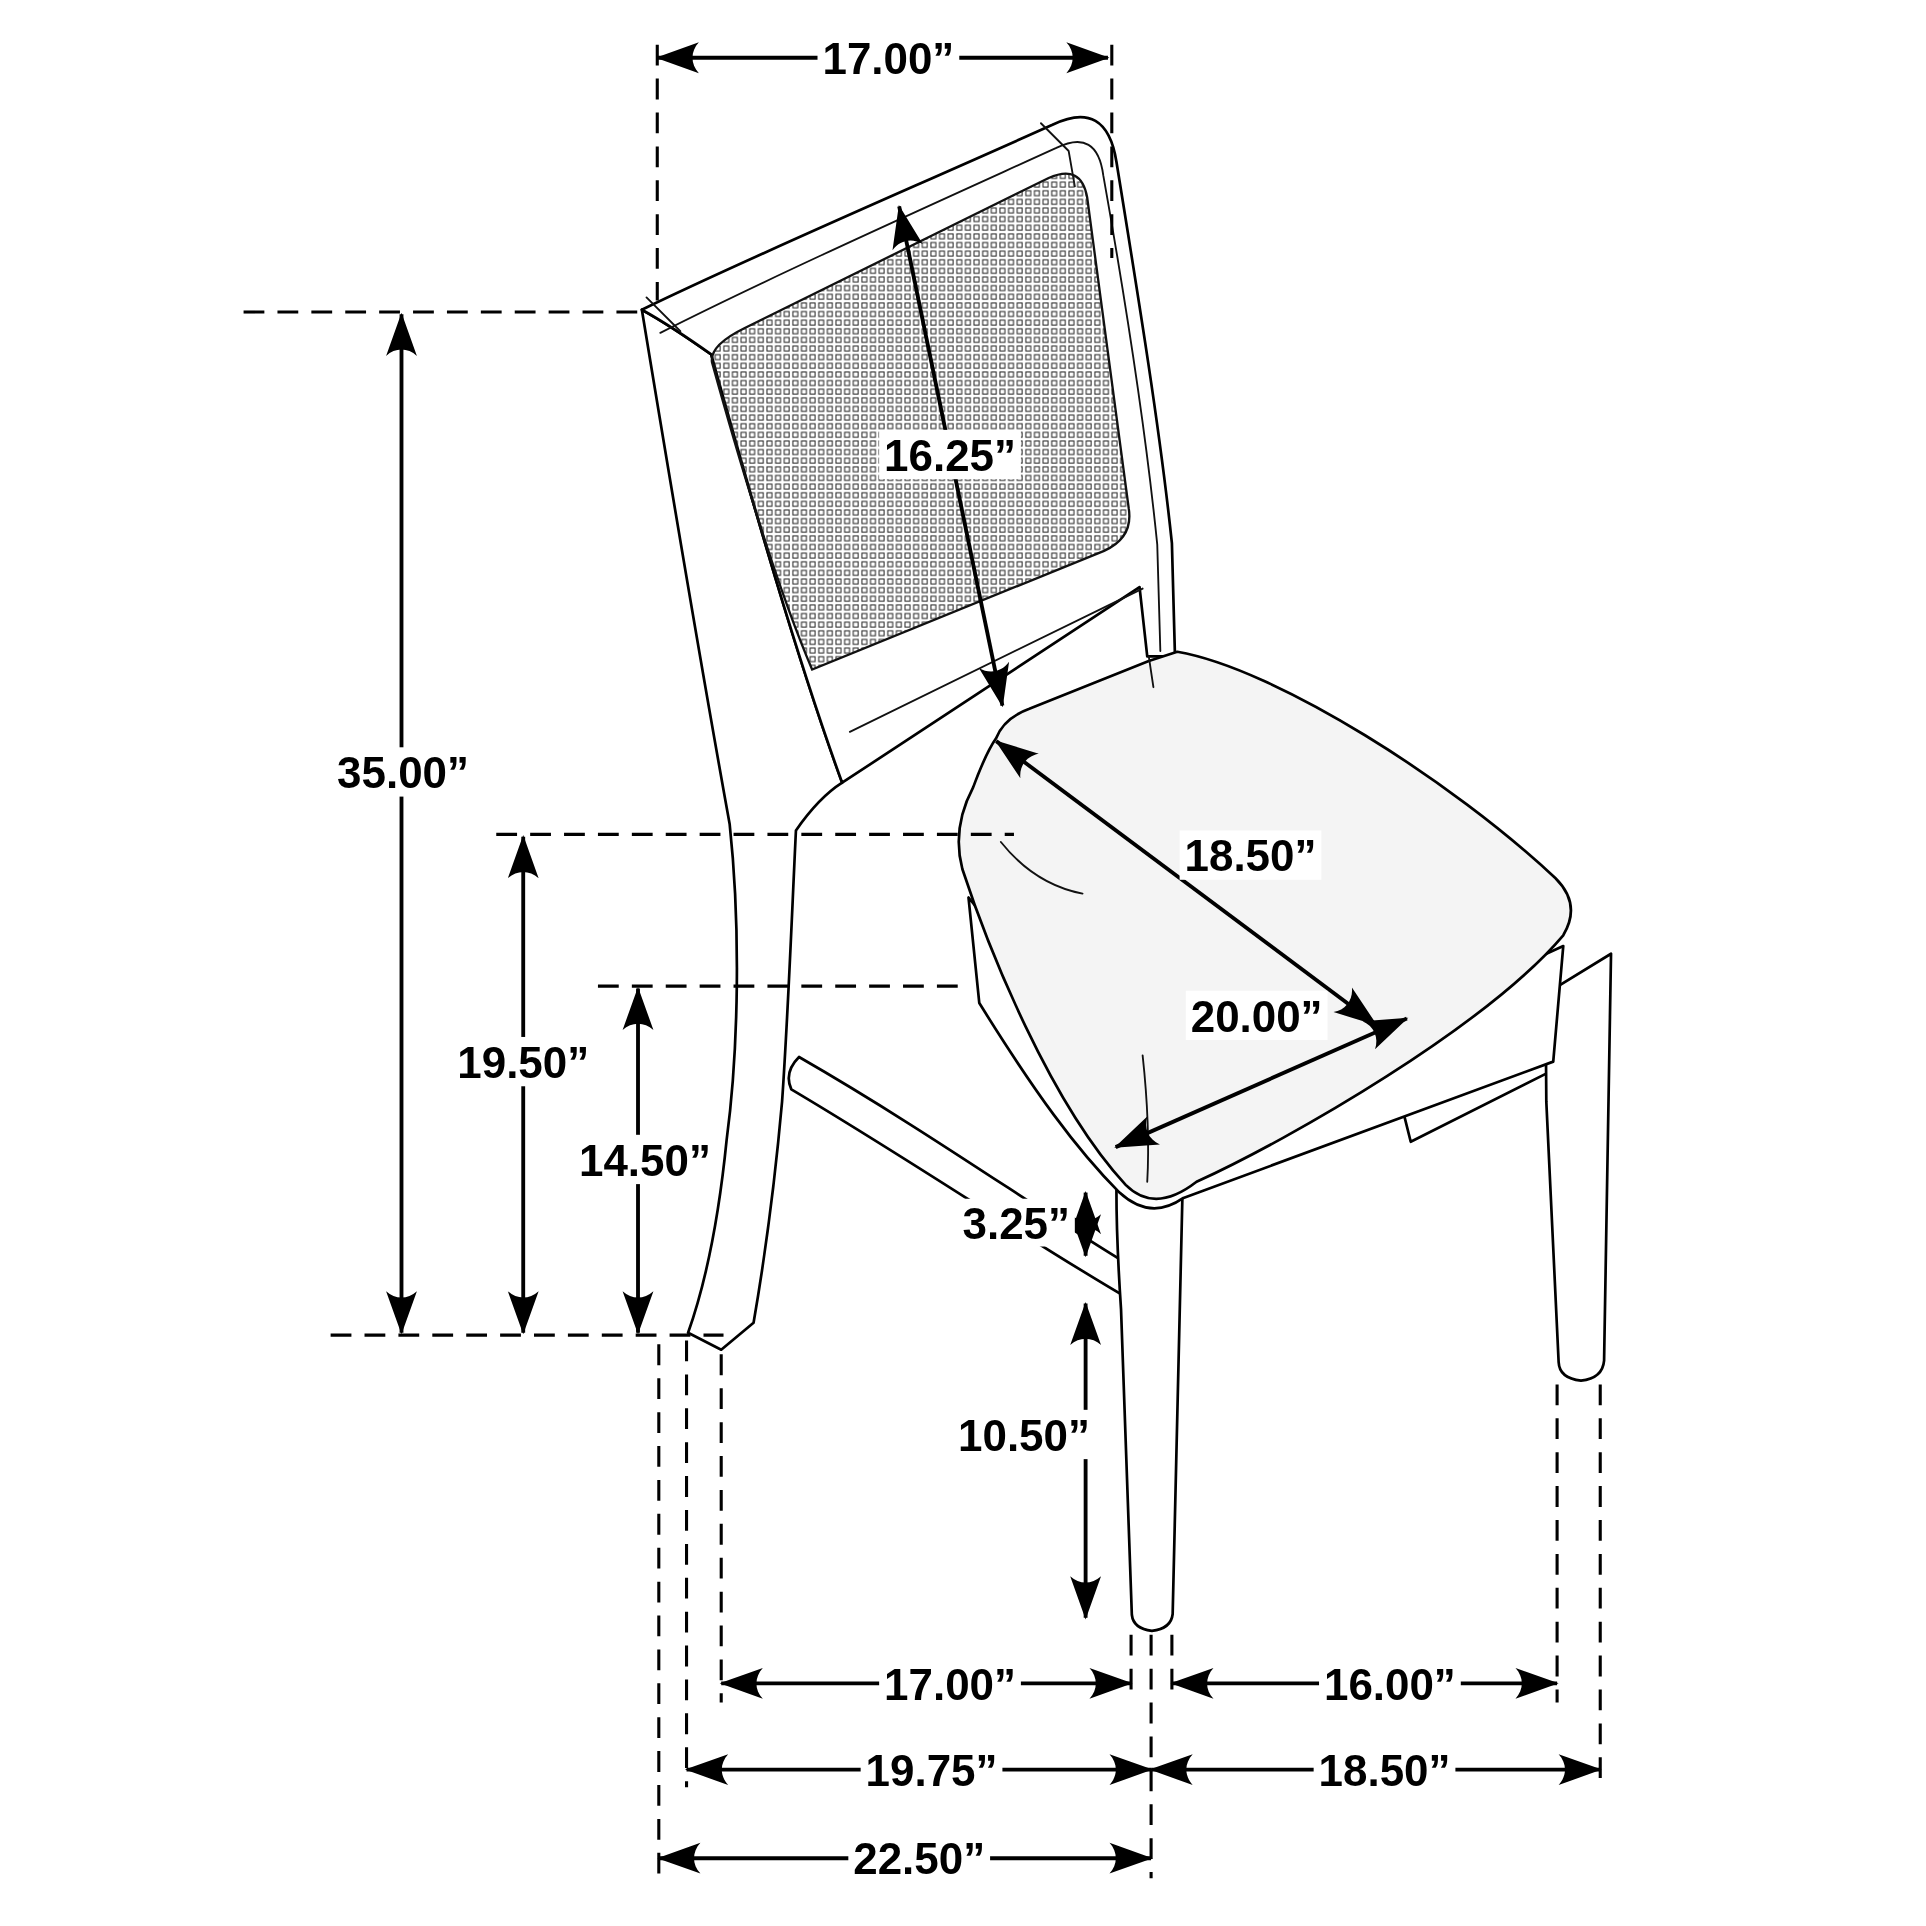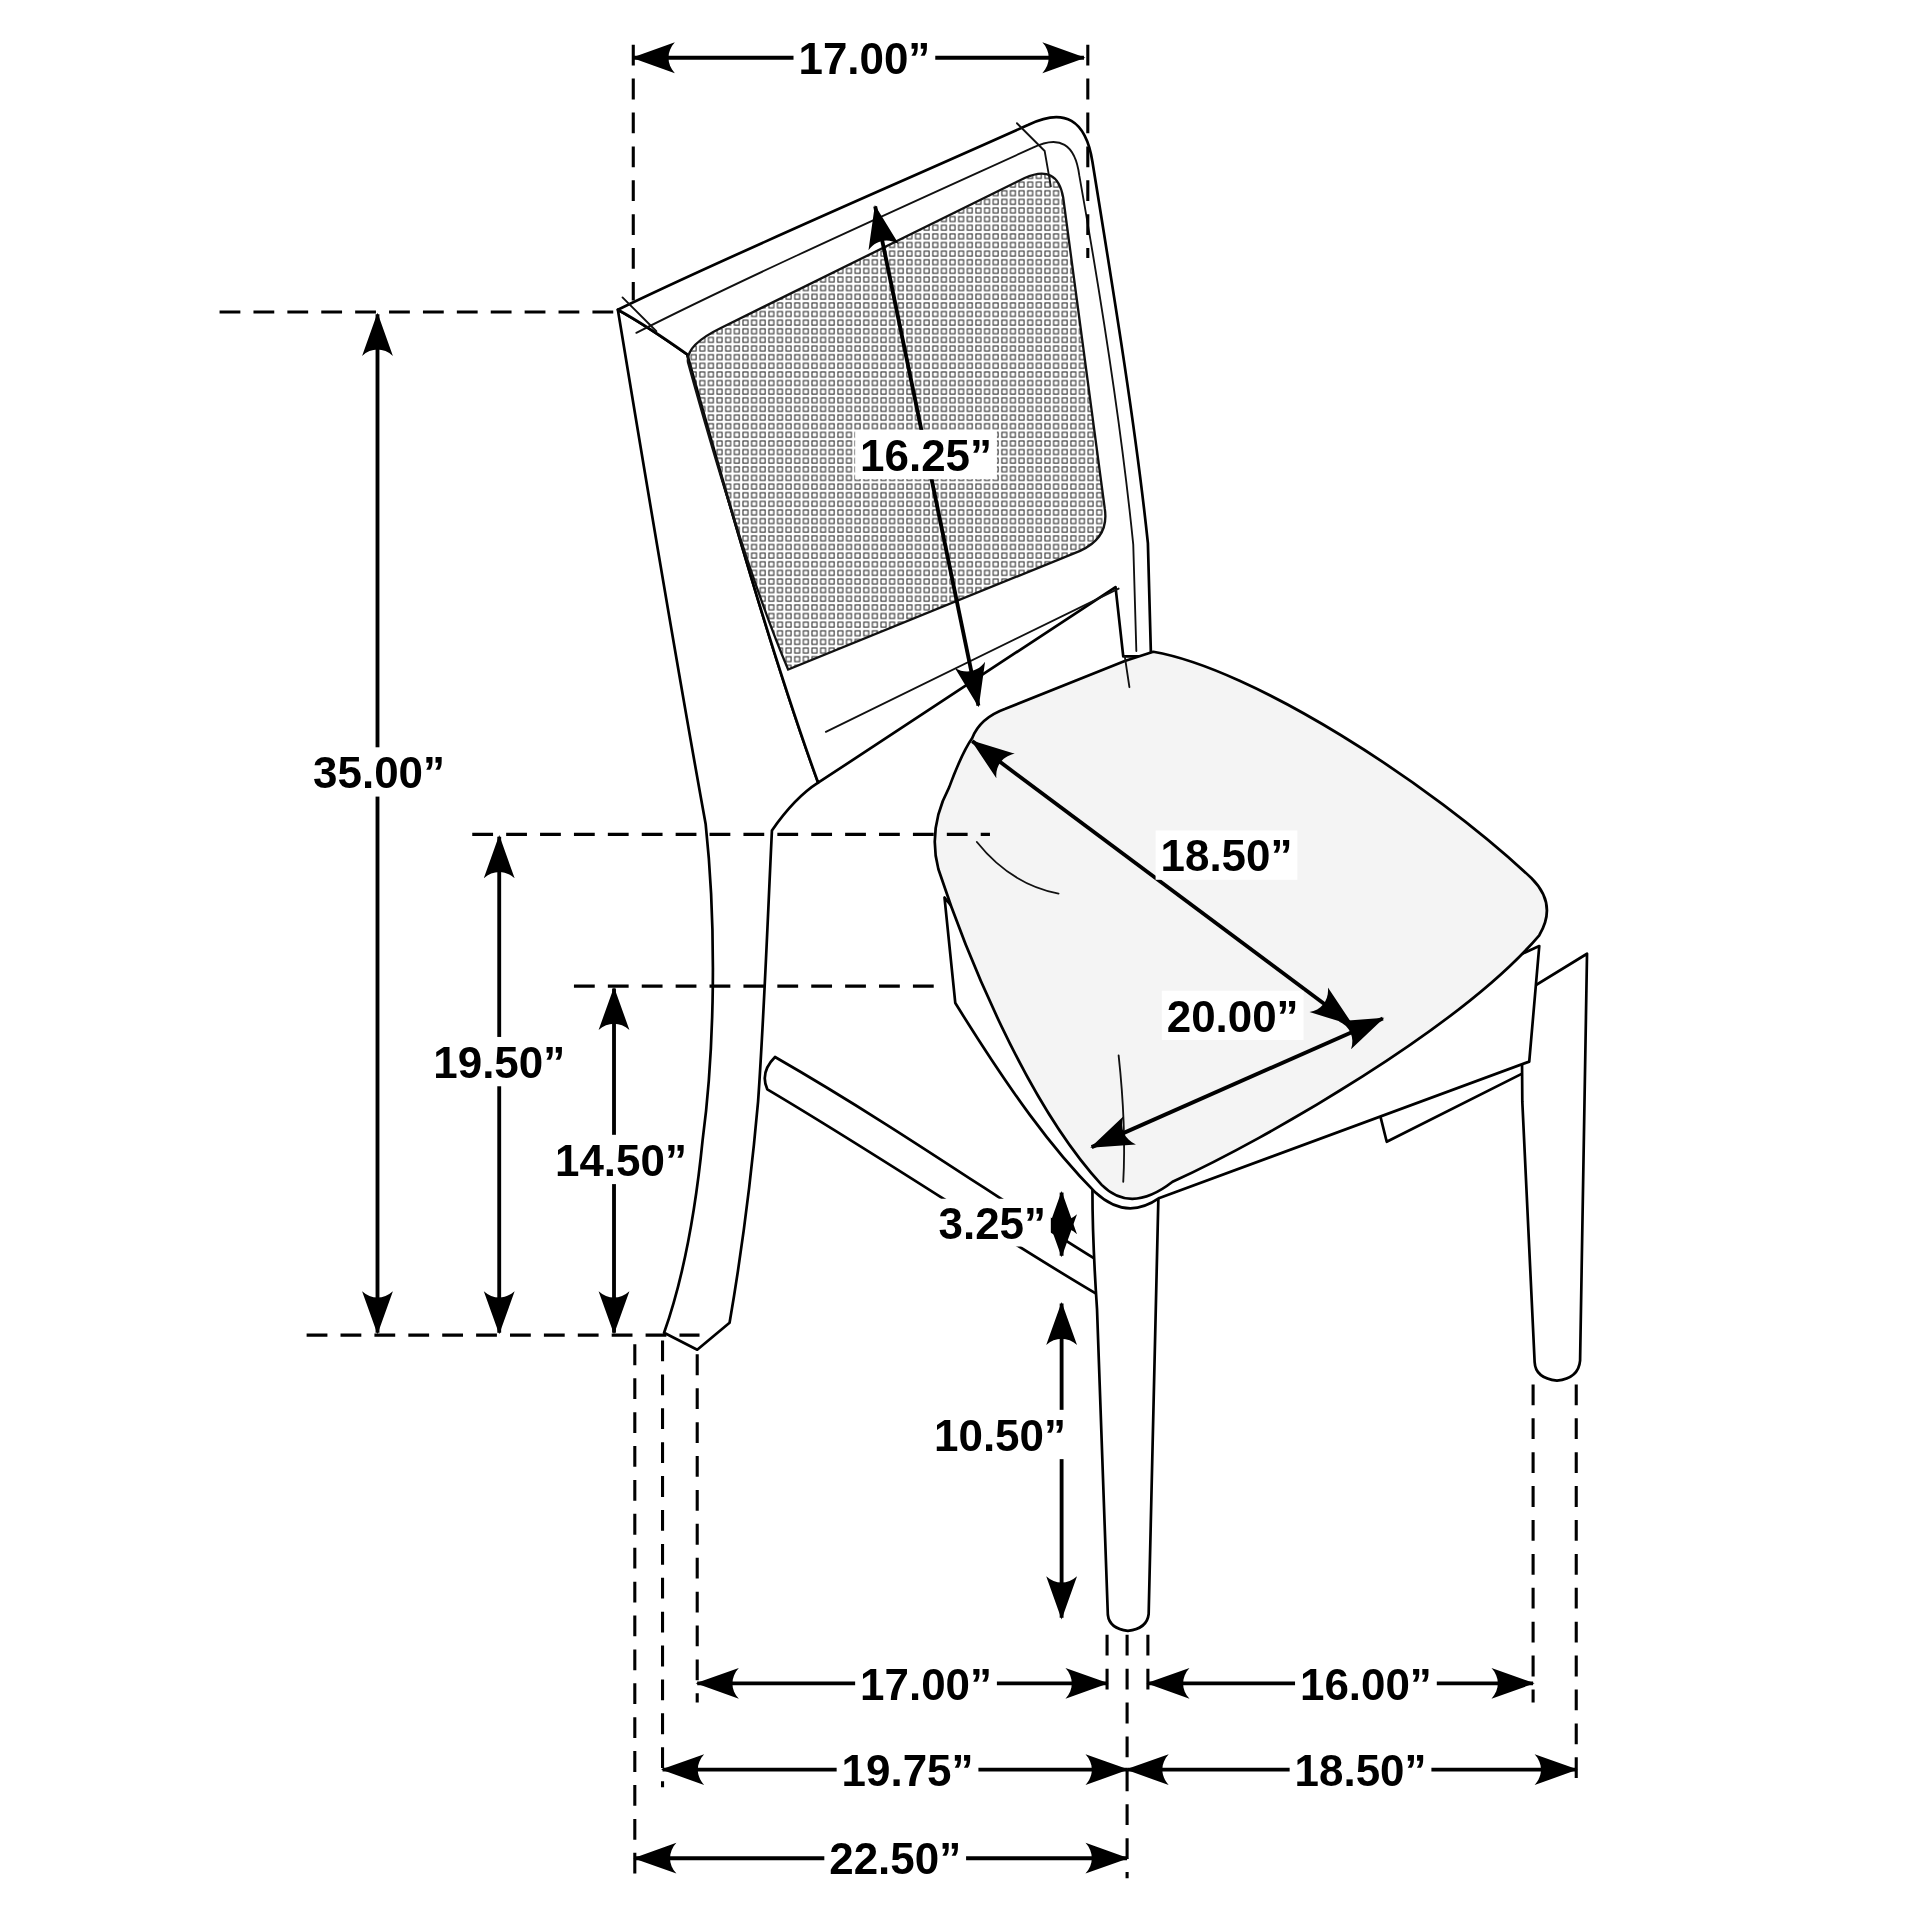--- a/index.html
+++ b/index.html
@@ -1,16 +1,16 @@
 <!DOCTYPE html>
 <html style="font-size:12.3px"><head>
 <meta charset="utf-8">
 <style>
   html,body{margin:0;padding:0;background:#fff;}
-  #stage{position:relative;width:1736px;height:1926px;background:#ffffff;overflow:hidden;}
+  #stage{position:relative;width:1736px;height:1926px;background:#ffffff;overflow:hidden;margin-left:24px;}
   svg{display:block;}
   .chair{fill:#ffffff;stroke:#000000;stroke-width:3.5;stroke-linejoin:round;stroke-linecap:round;}
   .cushion{fill:#f4f4f4;stroke:#000000;stroke-width:3.5;stroke-linejoin:round;}
   .thin{fill:none;stroke:#111111;stroke-width:2.4;stroke-linecap:round;}
   .mesh{stroke:#111111;stroke-width:3;}
   .ext{stroke:#000000;stroke-width:4;stroke-dasharray:27 17;fill:none;}
   .dim{stroke:#000000;stroke-width:5;fill:none;}
   .lblbg{fill:#ffffff;}
   .lbl{font-family:"Liberation Sans","DejaVu Sans",sans-serif;font-weight:700;font-size:57px;fill:#000000;text-anchor:middle;}
 </style>

